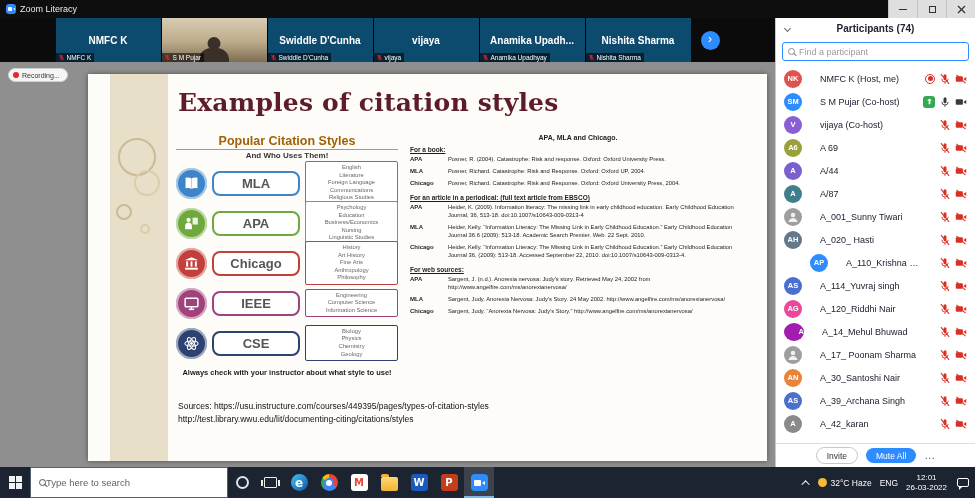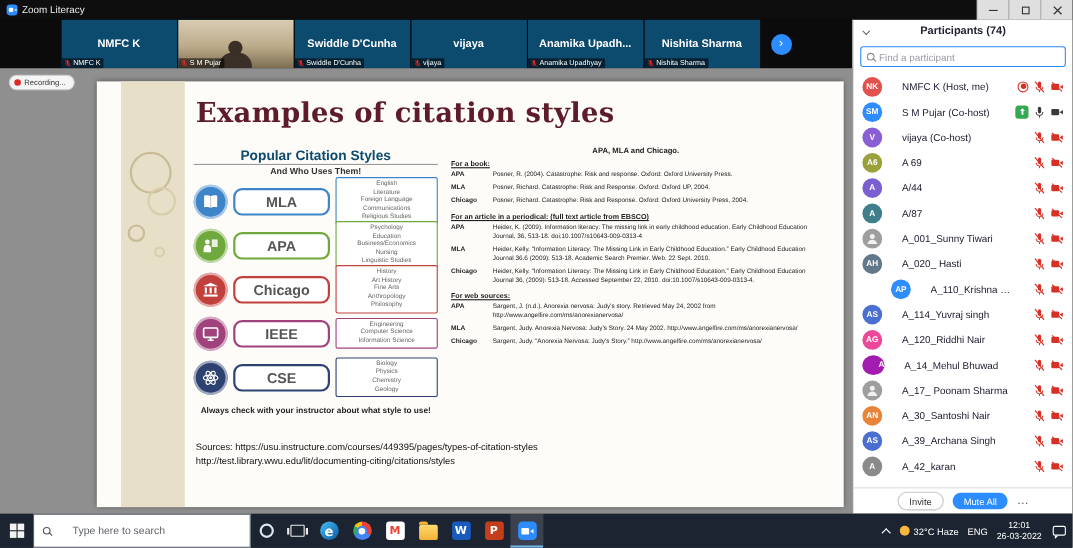--- a/index.html
+++ b/index.html
@@ -42,21 +42,21 @@
   .slide{position:absolute;left:88px;top:12px;width:679px;height:387px;background:#fdfcf8;box-shadow:0 0 5px rgba(0,0,0,.45)}
   .slide-band{position:absolute;left:22px;top:0;width:58px;height:100%;background:#e7dfc8}
   .band-circle{position:absolute;border-radius:50%;border:2px solid #cabb97}
   .bc1{width:38px;height:38px;left:8px;top:64px}
   .bc2{width:26px;height:26px;left:24px;top:96px;border-color:#d9cdac}
   .bc3{width:16px;height:16px;left:6px;top:130px}
   .bc4{width:10px;height:10px;left:30px;top:150px;border-color:#d9cdac}
   .slide-title{position:absolute;left:90px;top:14px;font-family:"DejaVu Serif",serif;font-size:25px;font-weight:600;color:#5e1c2a;letter-spacing:.2px}
 
   .infographic{position:absolute;left:88px;top:60px;width:222px}
-  .ig-head{font-size:12.5px;font-weight:700;text-align:center;color:#0c4a6e;border-bottom:1px solid #9a9a9a;padding-bottom:1px}
+  .ig-head{font-size:12.5px;font-weight:700;text-align:center;color:#a16207;border-bottom:1px solid #9a9a9a;padding-bottom:1px}
   .ig-sub{font-size:8px;font-weight:700;text-align:center;color:#333;margin:1px 0 3px}
   .ig-row{display:flex;align-items:center;gap:5px;height:40px}
   .ig-icon{flex:0 0 31px;width:31px;height:31px;border-radius:50%;display:flex;align-items:center;justify-content:center;box-shadow:inset 0 0 0 2px rgba(255,255,255,.55)}
   .ig-icon .g{display:none;width:17px;height:17px}
   .ig-icon[data-icon="book-icon"] .g-book{display:block}
   .ig-icon[data-icon="teacher-icon"] .g-teach{display:block}
   .ig-icon[data-icon="bank-icon"] .g-bank{display:block}
   .ig-icon[data-icon="computer-icon"] .g-comp{display:block}
   .ig-icon[data-icon="atom-icon"] .g-atom{display:block}
   .ig-pill{flex:0 0 88px;height:25px;border:2.5px solid #888;border-radius:8px;display:flex;align-items:center;justify-content:center;font-size:13px;font-weight:700;color:#555;background:#fff}
@@ -104,21 +104,21 @@
   .pp-footer{flex:0 0 24px;border-top:1px solid #ddd;display:flex;align-items:center;justify-content:center;gap:8px}
   .btn-invite{font-size:8.5px;padding:2.5px 10px;border:1px solid #c6c6c6;border-radius:10px;background:#fff;color:#333;cursor:pointer}
   .btn-muteall{font-size:8.5px;padding:2.5px 10px;border:none;border-radius:10px;background:#2d8cff;color:#fff;cursor:pointer}
   .btn-more{font-size:11px;border:none;background:none;color:#555;cursor:pointer;line-height:1}
 
   
   .taskbar{flex:0 0 31px;background:#1b2430;display:flex;align-items:stretch;color:#fff}
   .tb-start{width:30px;display:flex;align-items:center;justify-content:center;cursor:pointer}
   .win-grid{display:grid;grid-template-columns:6px 6px;grid-template-rows:6px 6px;gap:1px}
   .win-grid span{background:#f2f2f2;display:block}
-  .tb-search{width:198px;background:#fff;display:flex;align-items:center;gap:20px;padding:0 8px;border:1px solid #55606e;cursor:text}
+  .tb-search{width:198px;background:#fff;display:flex;align-items:center;gap:0;padding:0 8px;border:1px solid #55606e;cursor:text}
   .tb-search .mag{border-color:#555}
   .tb-search .mag::after{border-color:#555}
   .tb-search-text{color:#5f6368;font-size:9.5px;white-space:nowrap}
   .tb-iconbtn{width:28px;display:flex;align-items:center;justify-content:center;cursor:pointer}
   .cortana-ring{width:13px;height:13px;border:2px solid #d9e7f3;border-radius:50%}
   .tv-icon{width:13px;height:11px;border:1.5px solid #ececec;border-radius:1px;position:relative}
   .tv-icon::before{content:"";position:absolute;left:-4px;top:1.5px;width:2px;height:6px;background:#ececec}
   .tv-icon::after{content:"";position:absolute;right:-4px;top:1.5px;width:2px;height:6px;background:#ececec}
   .tb-apps{display:flex}
   .tb-app{width:30px;display:flex;align-items:center;justify-content:center;position:relative;cursor:pointer}

